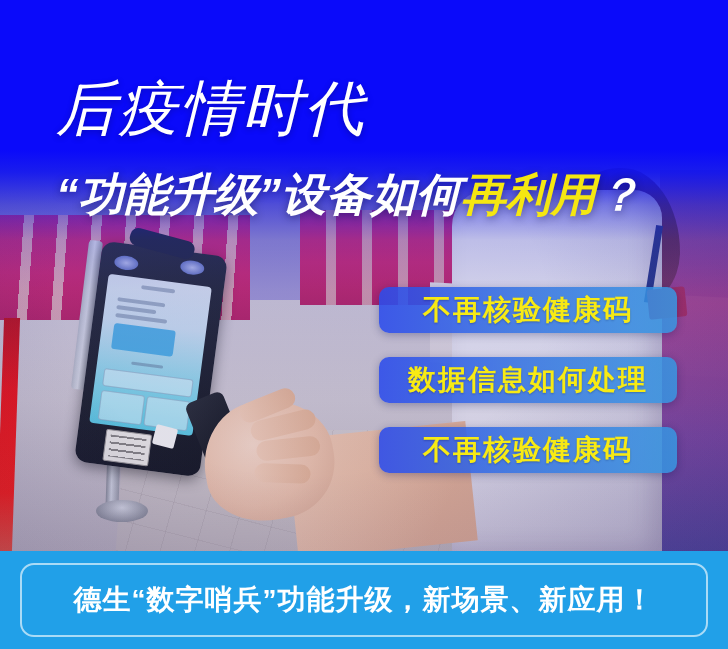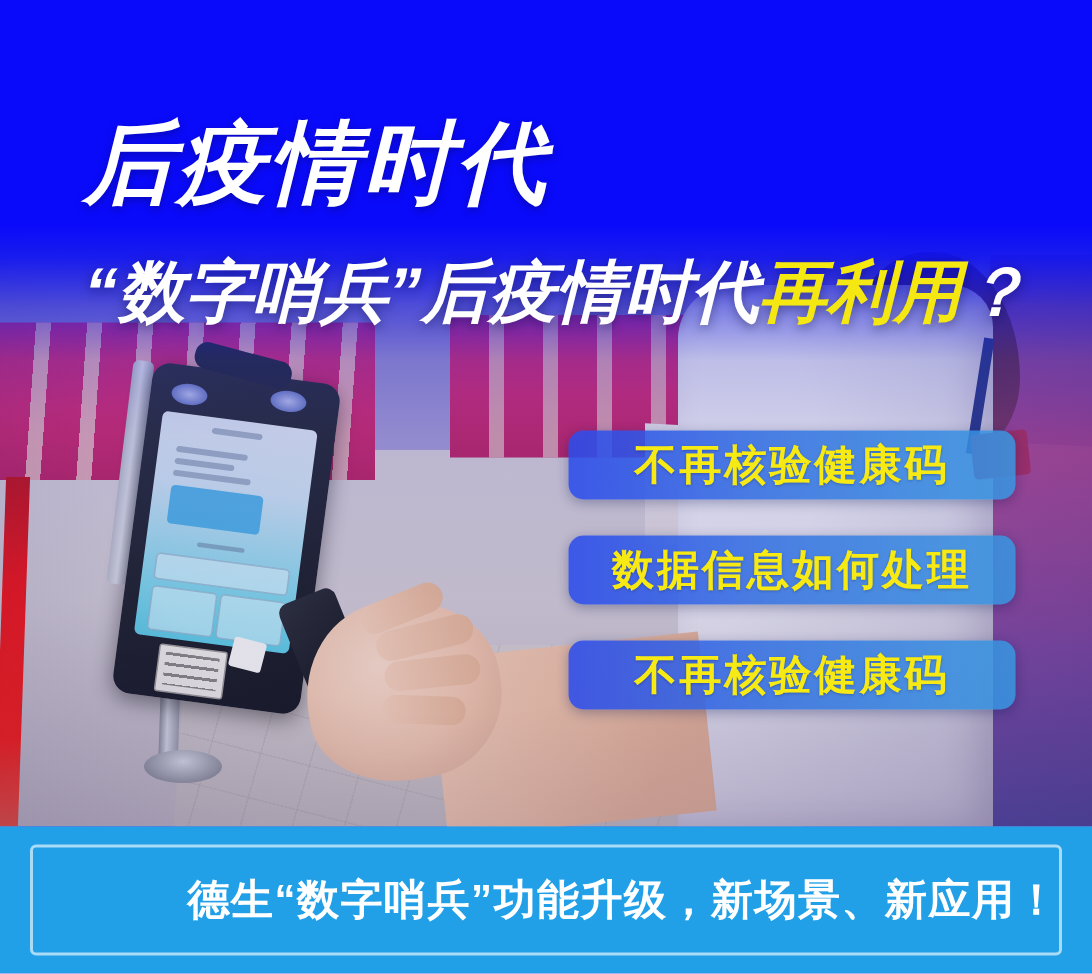--- a/index.html
+++ b/index.html
@@ -345,21 +345,21 @@
     top: 0;
     width: 728px;
     z-index: 20;
     pointer-events: none;
   }
   .title-main {
     position: absolute;
     left: 56px;
     top: 79px;
     font-size: 60px;
-    font-weight: 700;
+    font-weight: 400;
     color: #ffffff;
     letter-spacing: 2px;
     font-style: italic;
     line-height: 1;
     white-space: nowrap;
     text-shadow: 0 2px 6px rgba(0,0,20,.28);
   }
   .title-sub {
     position: absolute;
     left: 56px;
@@ -420,24 +420,24 @@
     background: #21a0e8;
     z-index: 30;
   }
   .banner-inner {
     position: absolute;
     left: 20px;
     top: 12px;
     right: 20px;
     bottom: 12px;
     border: 2px solid rgba(255,255,255,.62);
-    border-radius: 4px;
+    border-radius: 14px;
     display: flex;
     align-items: center;
-    justify-content: flex-end;
+    justify-content: center;
   }
   .banner-text {
     font-size: 28px;
     font-weight: 700;
     color: #ffffff;
     letter-spacing: 1px;
     white-space: nowrap;
   }
 </style>
 </head>
@@ -501,21 +501,21 @@
       <div class="finger" style="left:48px;top:66px;width:56px;height:19px;transform:rotate(12deg);"></div>
     </div>
 
     <div class="photo-vignette"></div>
     <div class="photo-tint"></div>
   </div>
 
   <div class="headline">
     <div class="title-main">后疫情时代</div>
     <div class="title-sub">
-      <span>“数字哨兵”后疫情时代</span><span class="hl">再利用</span><span>？</span>
+      <span>“功能升级”设备如何</span><span class="hl">再利用</span><span>？</span>
     </div>
   </div>
 
   <div class="pills">
     <div class="pill">
       <span class="pill-text">不再核验健康码</span>
     </div>
     <div class="pill">
       <span class="pill-text">数据信息如何处理</span>
     </div>

